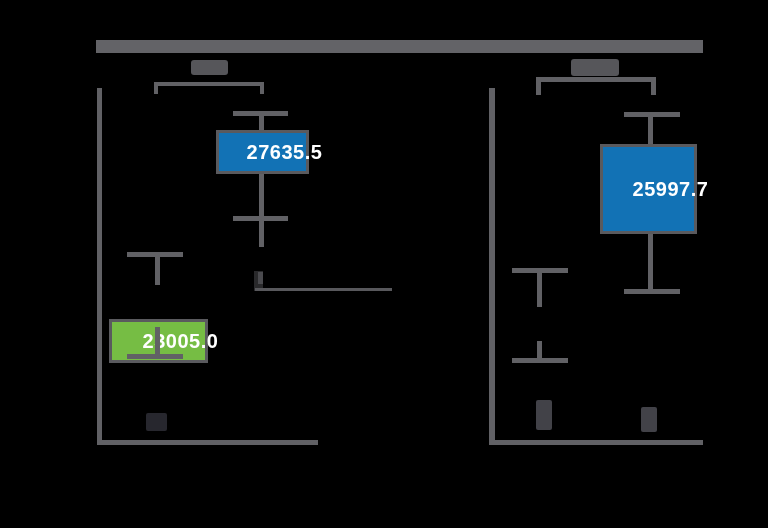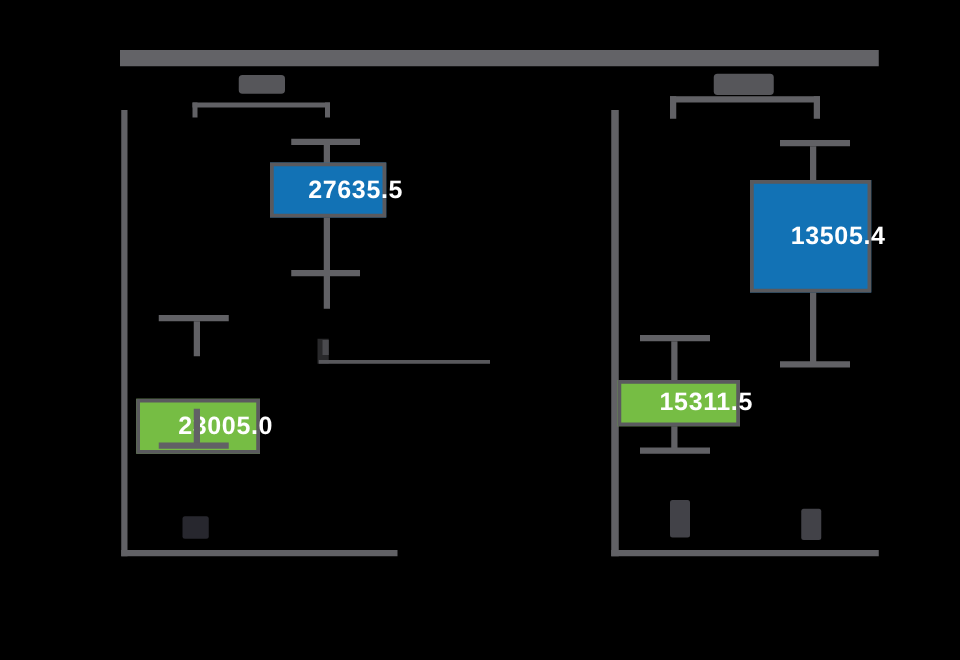--- a/index.html
+++ b/index.html
@@ -63,30 +63,27 @@
   <div class="abs gray" style="left:489px;top:88px;width:6px;height:357px;"></div>
   <div class="abs gray" style="left:489px;top:440px;width:214px;height:5px;"></div>
 
   <div class="abs gray" style="left:536px;top:77px;width:120px;height:5px;"></div>
   <div class="abs gray" style="left:536px;top:77px;width:5px;height:18px;"></div>
   <div class="abs gray" style="left:651px;top:77px;width:5px;height:18px;"></div>
   <div class="abs blob" style="left:571px;top:59px;width:48px;height:17px;"></div>
 
   <div class="abs gray" style="left:512px;top:268px;width:56px;height:5px;"></div>
   <div class="abs gray" style="left:537px;top:273px;width:5px;height:34px;"></div>
-  <div class="box green" style="left:494px;top:304px;width:98px;height:37px;">
-    <span>15311.5</span>
-  </div>
   <div class="abs gray" style="left:537px;top:341px;width:5px;height:18px;"></div>
   <div class="abs gray" style="left:512px;top:358px;width:56px;height:5px;"></div>
 
   <div class="abs gray" style="left:624px;top:112px;width:56px;height:5px;"></div>
   <div class="abs gray" style="left:648px;top:117px;width:5px;height:28px;"></div>
   <div class="box blue" style="left:600px;top:144px;width:97px;height:90px;">
-    <span>13505.4</span>
+    <span>25997.7</span>
   </div>
   <div class="abs gray" style="left:648px;top:234px;width:5px;height:56px;"></div>
   <div class="abs gray" style="left:624px;top:289px;width:56px;height:5px;"></div>
 
   <div class="abs glyphbox" style="left:536px;top:400px;width:16px;height:30px;"></div>
   <div class="abs glyphbox" style="left:641px;top:407px;width:16px;height:25px;"></div>
 
 </div>
 
 </body></html>

